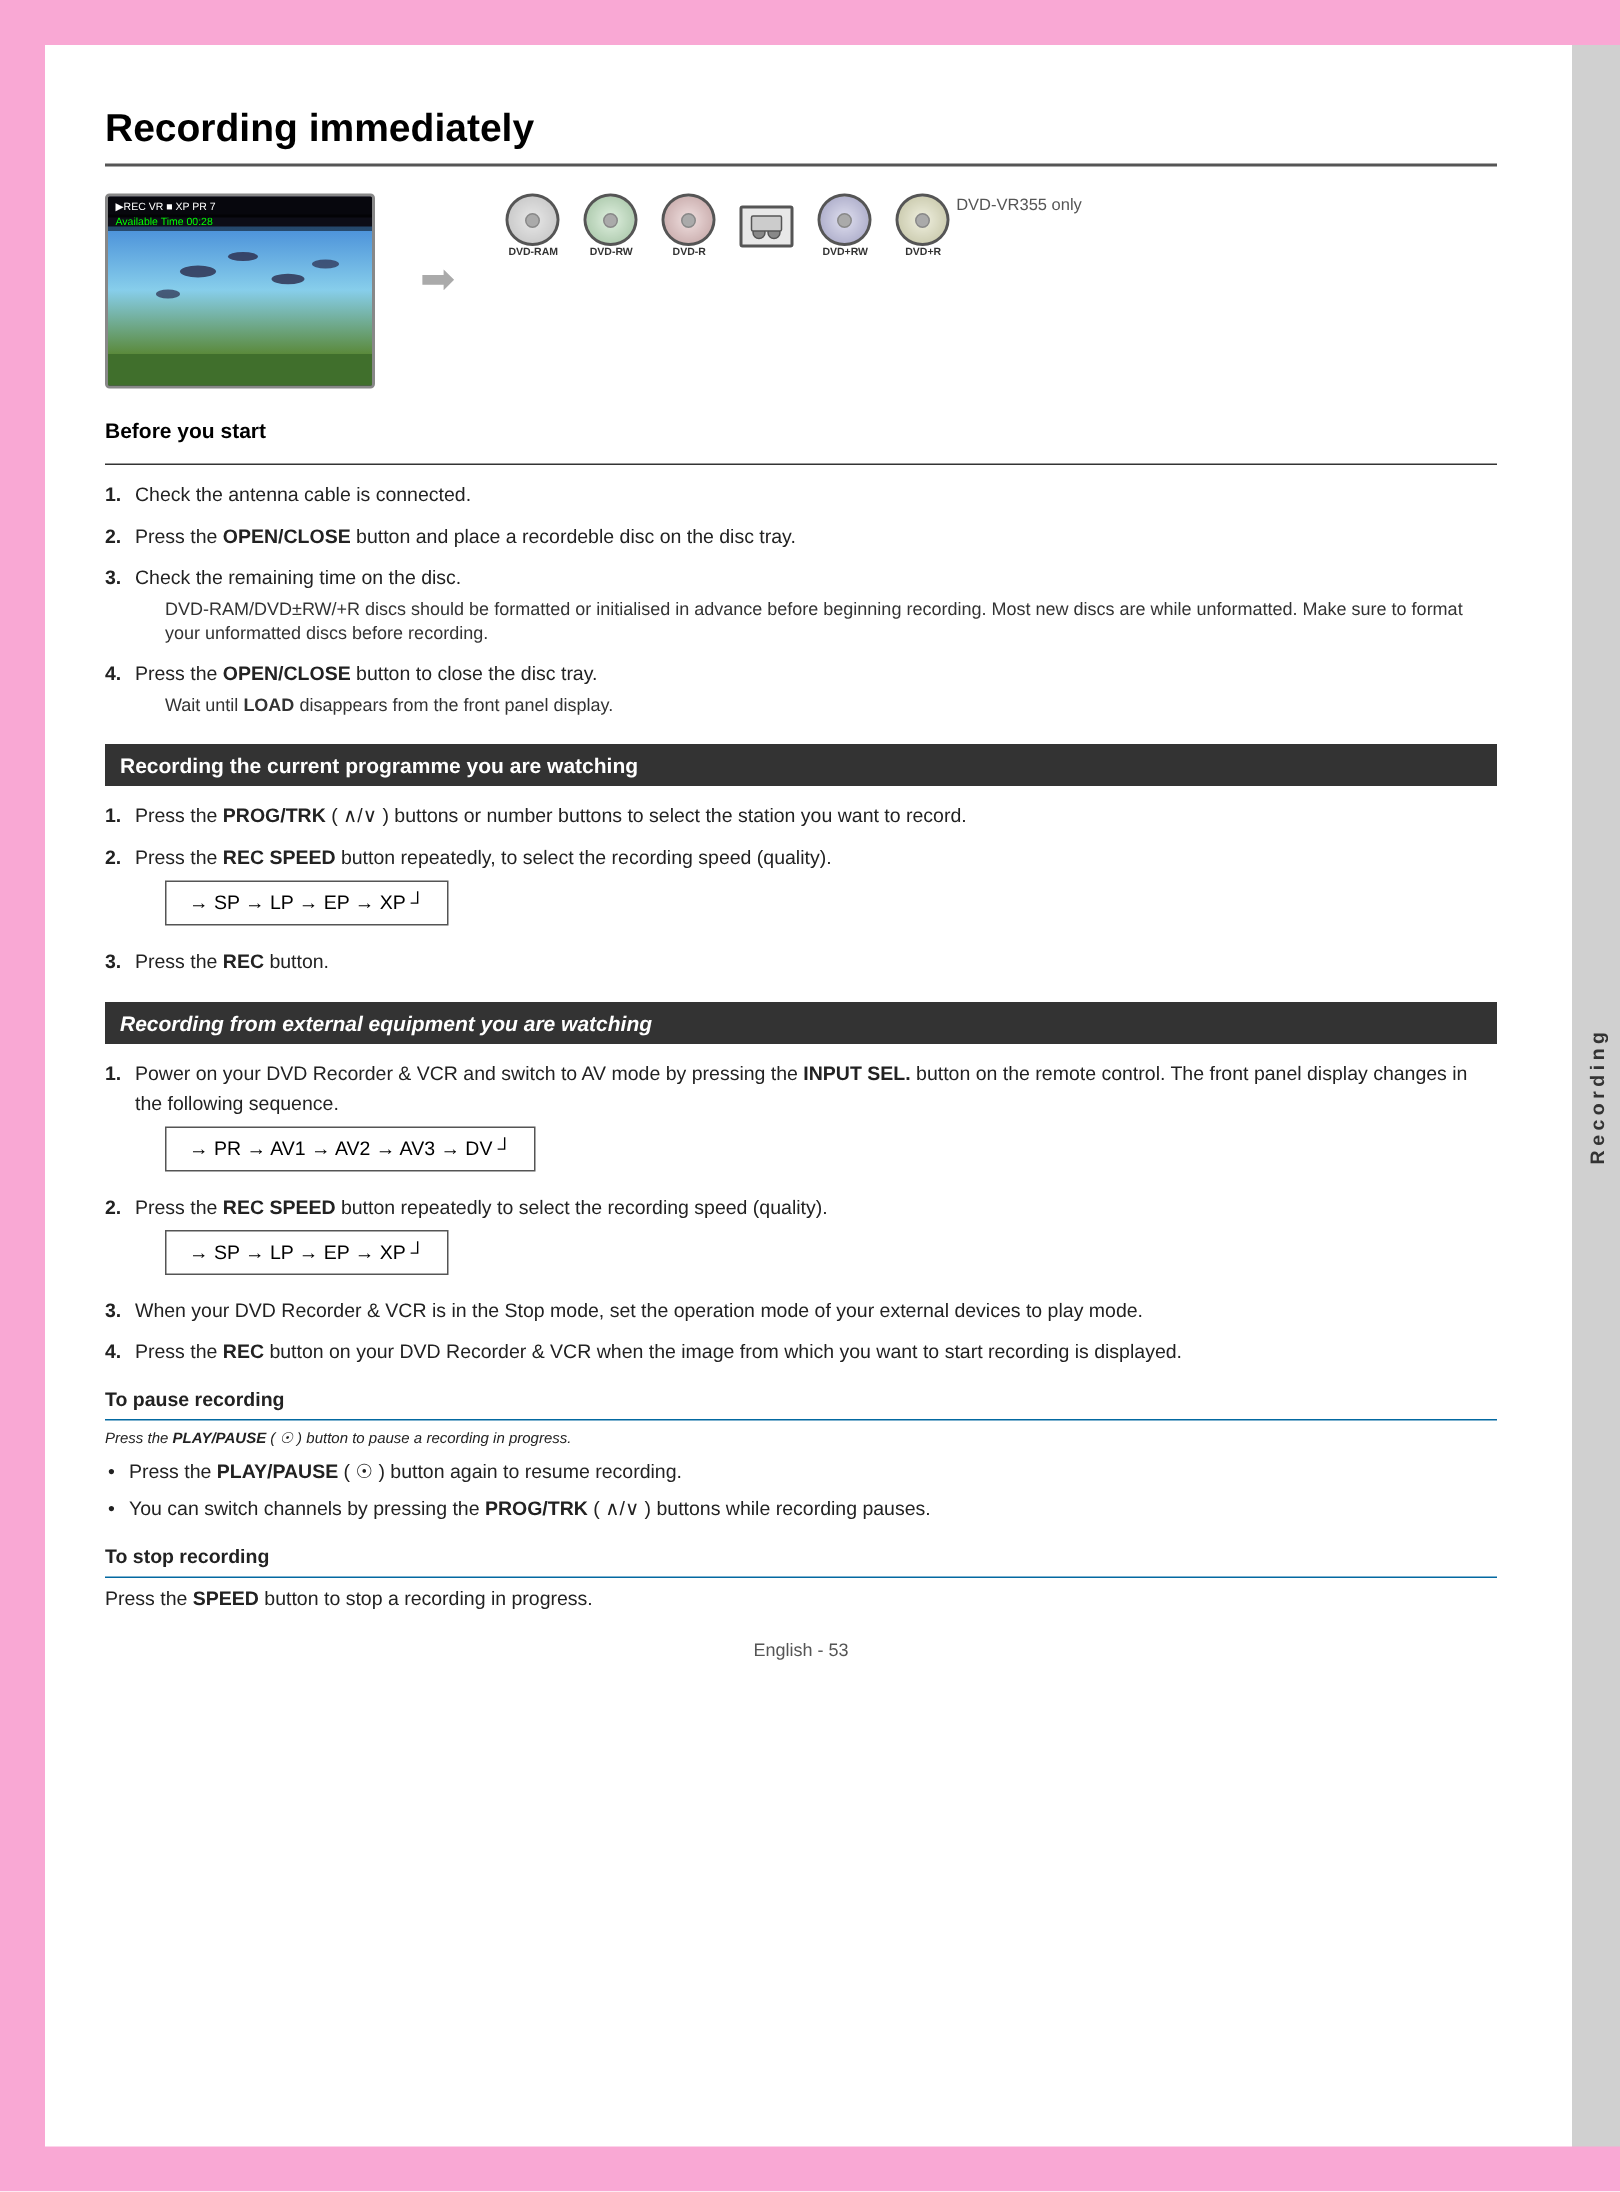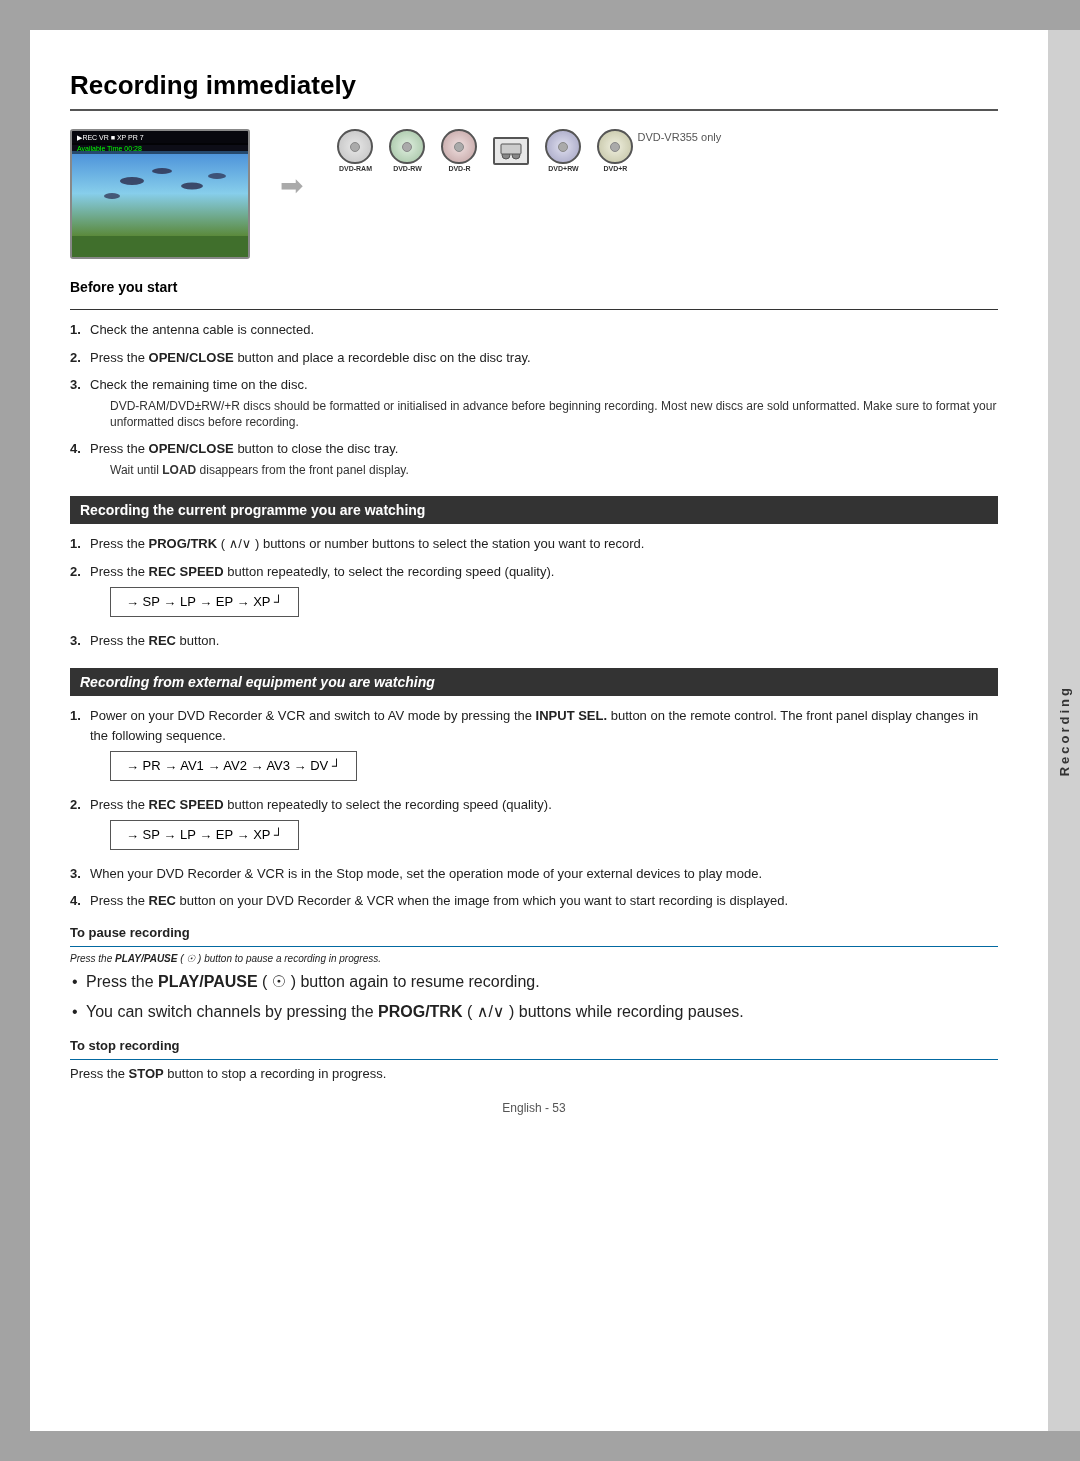--- a/index.html
+++ b/index.html
@@ -11,21 +11,21 @@
       font-size: 14px;
       color: #222;
       position: relative;
       overflow: hidden;
     }
 
     .page-container {
       display: flex;
       width: 1080px;
       height: 1461px;
-      background: #a3a3a3;
+      background: #f9a8d4;
     }
 
     .main-content {
       flex: 1;
       background: #fff;
       padding: 40px 50px 40px 40px;
       margin: 30px 0 30px 30px;
       position: relative;
     }
 
@@ -219,21 +219,21 @@
     
     .bullet-list {
       list-style: none;
       margin-left: 0;
     }
 
     .bullet-list li {
       margin-bottom: 6px;
       padding-left: 16px;
       position: relative;
-      font-size: 16px;
+      font-size: 13px;
       line-height: 1.5;
     }
 
     .bullet-list li::before {
       content: '•';
       position: absolute;
       left: 2px;
     }
 
     
@@ -345,21 +345,21 @@
         Check the antenna cable is connected.
       </li>
       <li>
         <span class="num">2.</span>
         Press the <strong>OPEN/CLOSE</strong> button and place a recordeble disc on the disc tray.
       </li>
       <li>
         <span class="num">3.</span>
         Check the remaining time on the disc.
         <div class="indent-note">
-          DVD-RAM/DVD±RW/+R discs should be formatted or initialised in advance before beginning recording. Most new discs are sold unformatted. Make sure to format your unformatted discs before recording.
+          DVD-RAM/DVD±RW/+R discs should be formatted or initialised in advance before beginning recording. Most new discs are while unformatted. Make sure to format your unformatted discs before recording.
         </div>
       </li>
       <li>
         <span class="num">4.</span>
         Press the <strong>OPEN/CLOSE</strong> button to close the disc tray.
         <div class="indent-note">Wait until <strong>LOAD</strong> disappears from the front panel display.</div>
       </li>
     </ol>
 
     <div style="background:#333;color:#fff;font-size:14px;font-weight:bold;padding:6px 10px;margin:18px 0 10px 0;">
@@ -417,21 +417,21 @@
     <p style="font-size:10px;margin-bottom:6px;font-style:italic;">
       Press the <strong>PLAY/PAUSE</strong> ( ☉ ) button to pause a recording in progress.
     </p>
     <ul class="bullet-list">
       <li>Press the <strong>PLAY/PAUSE</strong> ( ☉ ) button again to resume recording.</li>
       <li>You can switch channels by pressing the <strong>PROG/TRK</strong> ( ∧/∨ ) buttons while recording pauses.</li>
     </ul>
 
     <div class="sub-heading">To stop recording</div>
     <p style="font-size:13px;margin-bottom:6px;">
-      Press the <strong>STOP</strong> button to stop a recording in progress.
+      Press the <strong>SPEED</strong> button to stop a recording in progress.
     </p>
 
     <div class="page-number">English - 53</div>
   </div>
 
   <div class="side-tab">
     <div class="side-tab-text">Recording</div>
   </div>
 </div>
 

